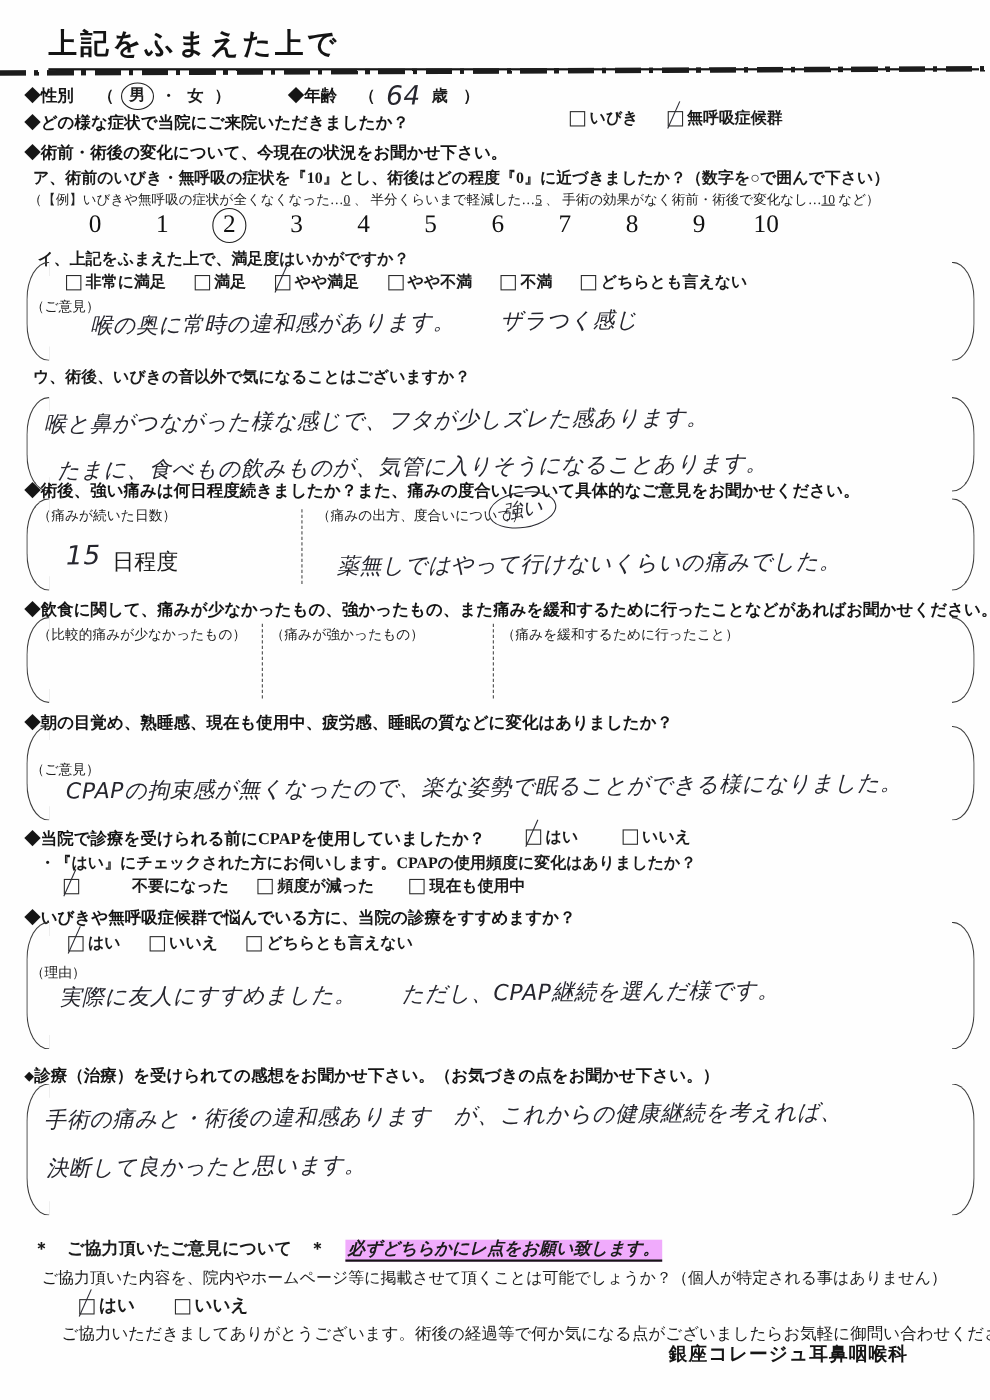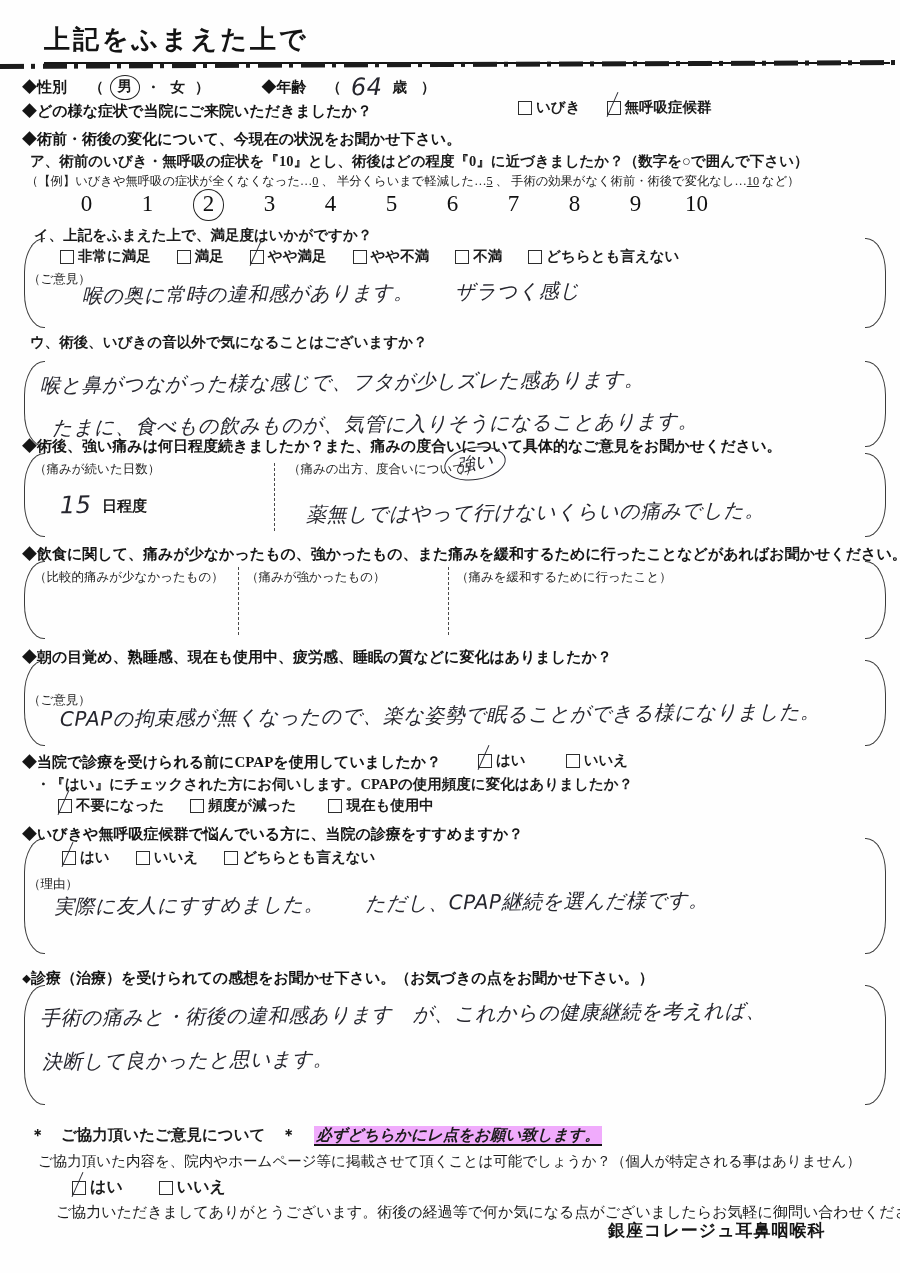--- a/index.html
+++ b/index.html
@@ -31,21 +31,21 @@
       border:1.7px solid #3c3c3c;border-right:none;border-radius:20px 0 0 20px / 34px 0 0 34px;}
   .ansbox::after{content:"";position:absolute;right:0;top:0;bottom:0;width:20px;
       border:1.7px solid #3c3c3c;border-left:none;border-radius:0 20px 20px 0 / 0 34px 34px 0;}
   .hw{font-family:"DejaVu Sans",sans-serif;font-size:20px;color:#26262e;letter-spacing:0.5px;
       transform:rotate(-0.6deg);white-space:nowrap;font-style:italic;}
   .vdash{position:absolute;width:0;border-left:1.6px dashed #4a4a4a;}
   .insert-note{position:absolute;border:1.6px solid #2b2b33;border-radius:50%;padding:3px 12px 4px;
       transform:rotate(-9deg);font-family:"DejaVu Sans",sans-serif;font-style:italic;font-size:18px;color:#26262e;}
   .bold-note{font-weight:700;background:#f0abfc;border-bottom:2px solid #141414;padding:0 2px 1px;font-style:italic;}
   .clinic{font-family:"Liberation Sans",sans-serif;font-weight:700;font-size:17px;letter-spacing:1px;color:#161616;}
-  .printed-unit{font-weight:700;font-size:15px;}
+  .printed-unit{font-weight:400;font-size:20px;}
 </style>
 </head>
 <body>
 
 <div class="abs title-wrap">
   <span class="page-title">上記をふまえた上で</span>
 </div>
 <div class="abs dashline"></div>
 
 <div class="abs" style="top:73px;left:22px;display:flex;align-items:center;">
@@ -208,21 +208,21 @@
     </span>
 
     <span class="opt" style="margin-right:40px;">
       <span class="cb"></span>
       <span>いいえ</span>
     </span>
   </div>
 <div class="abs sub" style="top:775px;left:36px;">・『はい』にチェックされた方にお伺いします。CPAPの使用頻度に変化はありましたか？</div>
 <div class="abs opt-row" style="top:796px;left:58px;">
 
-    <span class="opt" style="">
+    <span class="opt" style="gap:44px;">
       <span class="cb on"></span>
       <span>不要になった</span>
     </span>
 
     <span class="opt" style="margin-right:32px;">
       <span class="cb"></span>
       <span>頻度が減った</span>
     </span>
 
     <span class="opt" style="margin-right:32px;">

